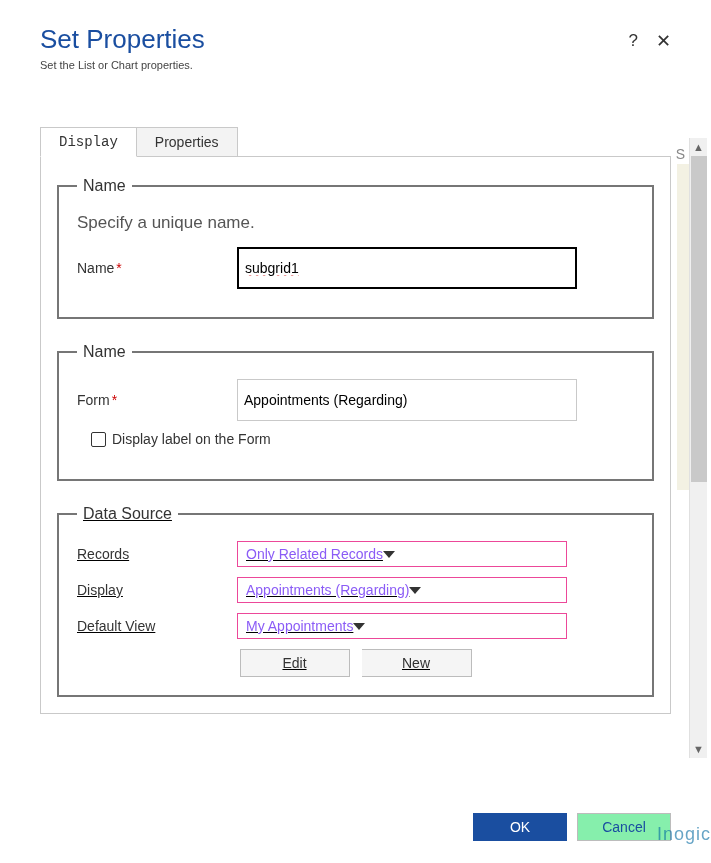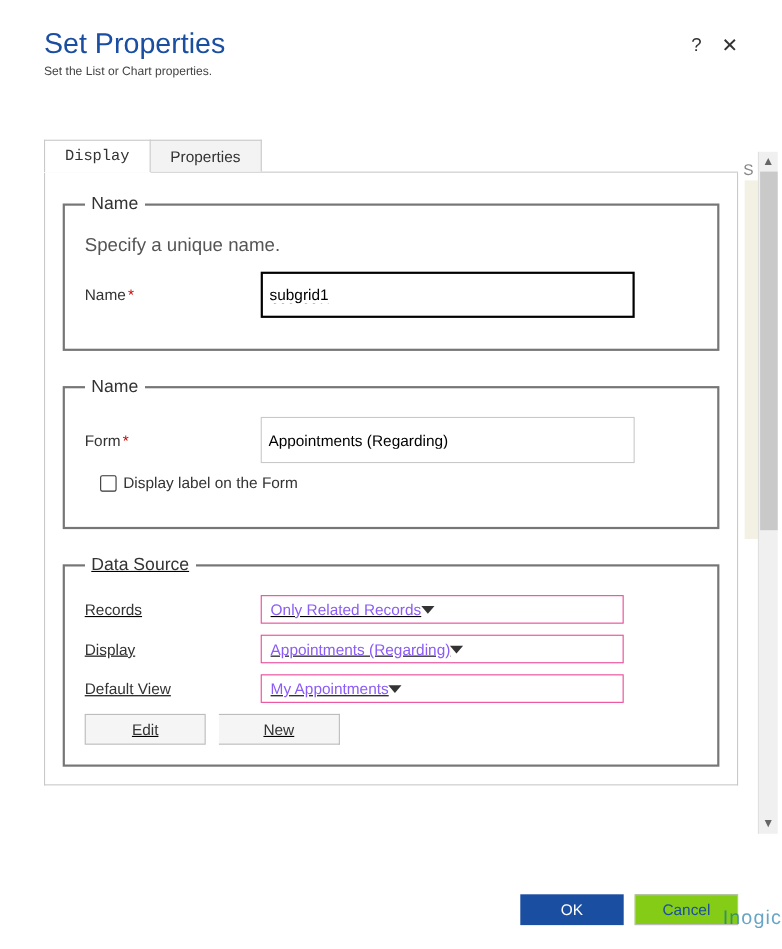--- a/index.html
+++ b/index.html
@@ -106,21 +106,21 @@
       font-size: 14px;
       color: #8b5cf6;
       cursor: pointer;
     }
     .chevron-down {
       width: 0; height: 0;
       border-left: 6px solid transparent;
       border-right: 6px solid transparent;
       border-top: 7px solid #333;
     }
-    .button-row { display: flex; justify-content: flex-start; gap: 12px; margin-top: 10px; }
+    .button-row { display: flex; justify-content: center; gap: 12px; margin-top: 10px; }
     .small-btn {
       width: 110px; height: 28px; border: 1px solid #bcbcbc;
       background: #f5f5f5; font-size: 14px; color: #333;
       cursor: pointer;
     }
     .small-btn + .small-btn { border-left: none; }
     .footer {
       position: absolute;
       bottom: 22px;
       right: 40px;
@@ -128,21 +128,21 @@
       gap: 10px;
       border-radius: 13px;
     }
     .btn {
       width: 94px; height: 28px;
       font-size: 14px;
       border: 1px solid #bcbcbc;
       cursor: pointer;
     }
     .btn-primary { background: #1a4ea0; color: #fff; border: none; }
-    .btn-secondary { background: #84cc16; color: #1a4ea0; }
+    .btn-secondary { background: #86efac; color: #1a4ea0; }
     .right-scrollbar {
       position: absolute;
       top: 138px;
       right: 4px;
       width: 18px;
       height: 620px;
       background: #f0f0f0;
       border-left: 1px solid #e0e0e0;
     }
     .scroll-arrow {

